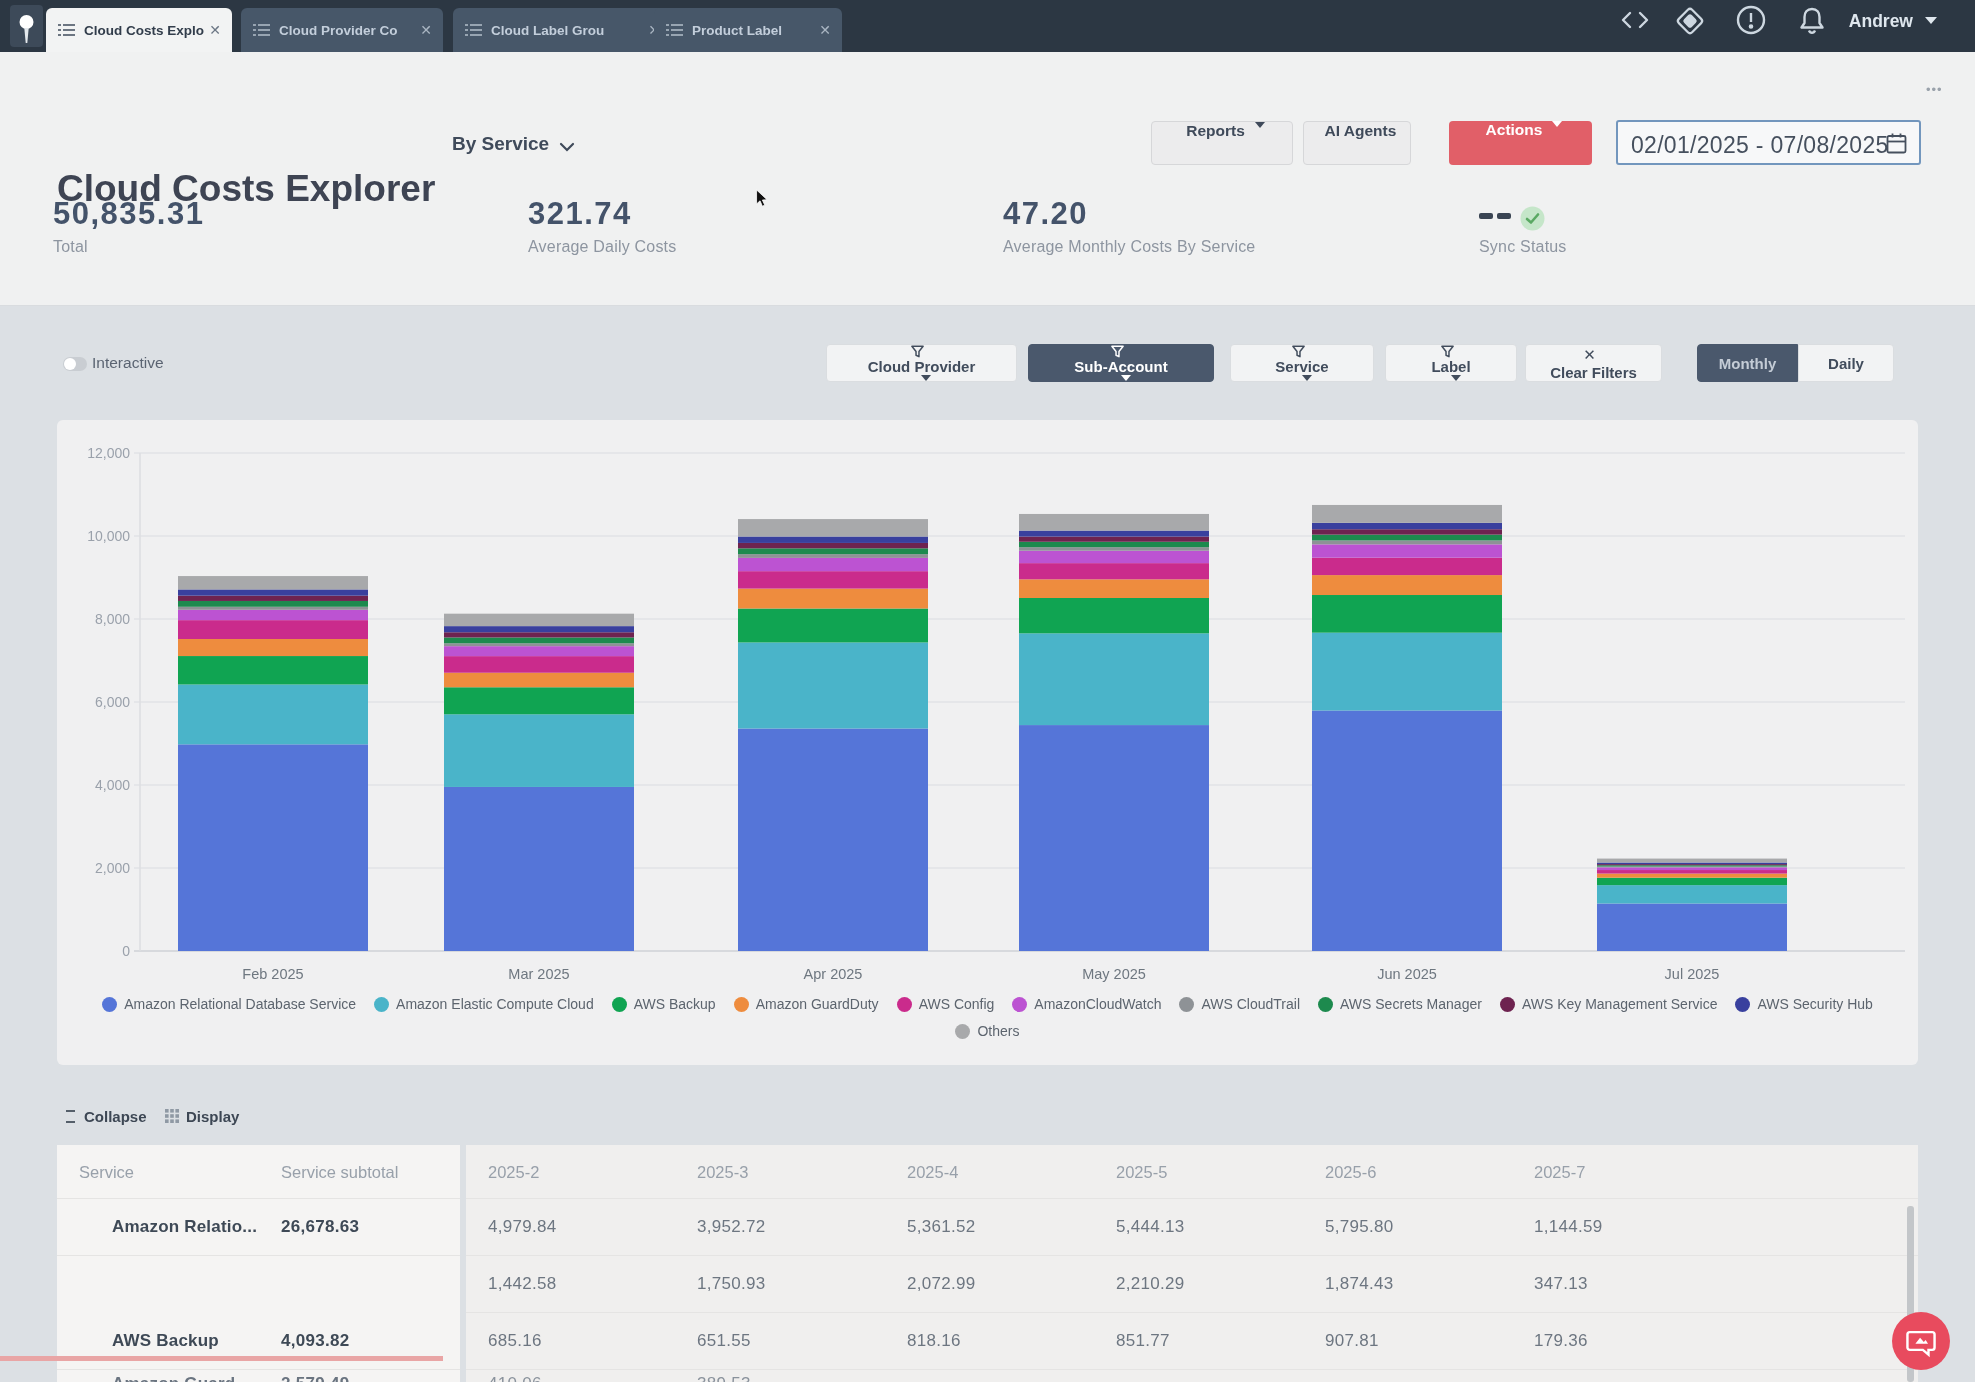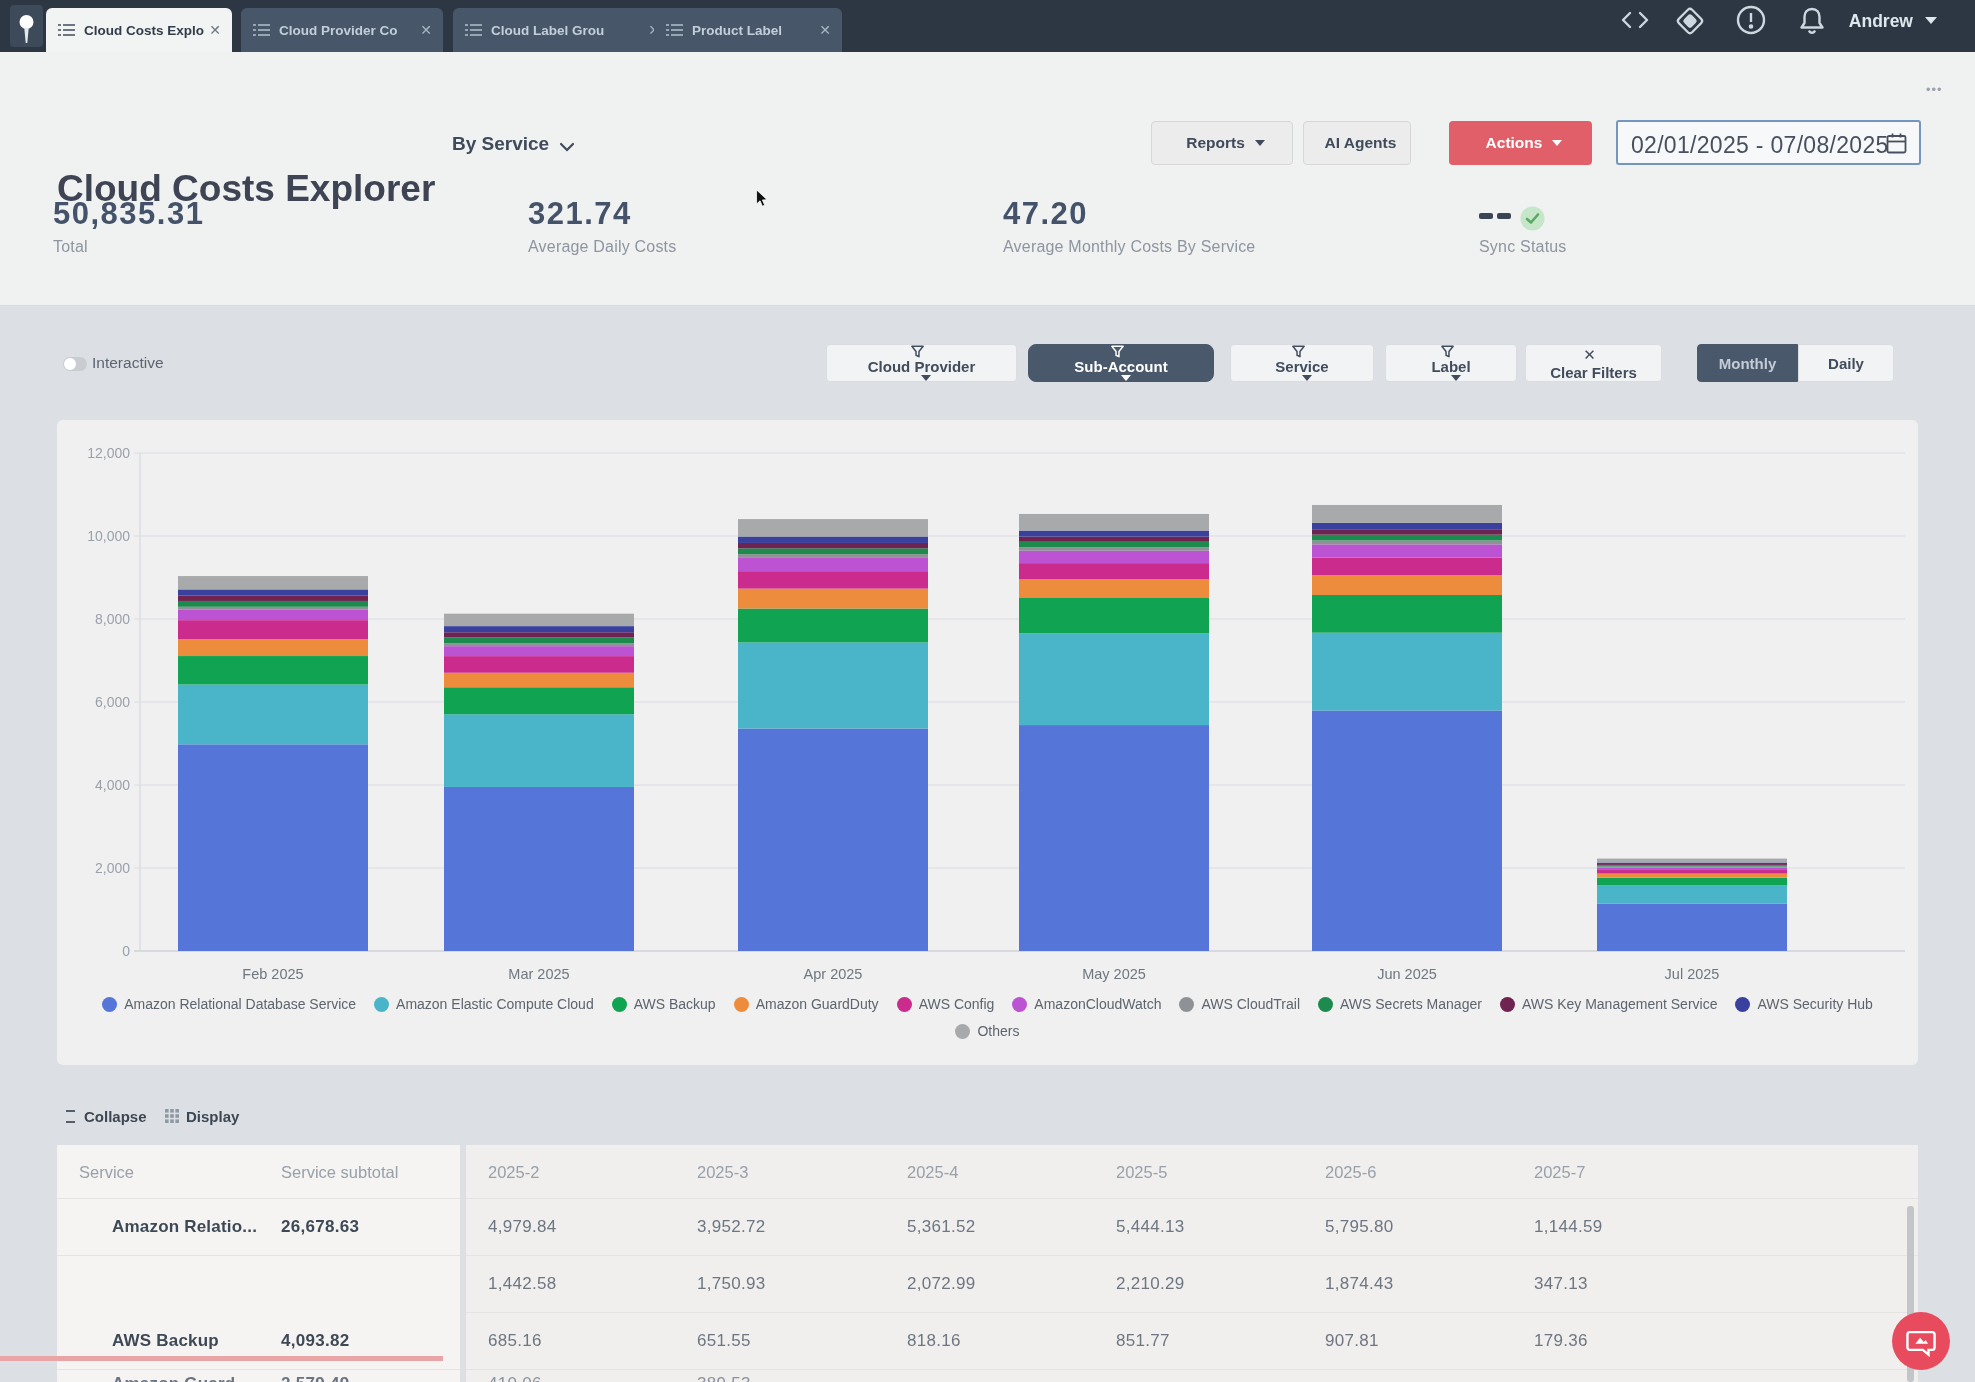--- a/index.html
+++ b/index.html
@@ -15,21 +15,21 @@
 .tab .tx { position:absolute; right:11px; font-size:14px; color:#aab6c3; font-weight:400;}
 .tab.active .tx { color:#6b7684; }
 .topicon { position:absolute; top:3px; }
 #andrew { position:absolute; right:38px; top:11px; font-size:17.5px; color:#dfe7ee; font-weight:700; }
 #andrew:after { content:""; display:inline-block; margin-left:12px; vertical-align:middle; margin-top:-3px; border-left:6px solid transparent; border-right:6px solid transparent; border-top:7px solid #dfe7ee; }
 
 #header { position:absolute; left:0; top:52px; width:1975px; height:254px; background:#f0f1f1; border-bottom:1px solid #d9dcdf; }
 #title { position:absolute; left:57px; top:68px; font-size:37px; font-weight:700; color:#3e4453; letter-spacing:0px;margin-top:48px; }
 #byservice { position:absolute; left:452px; top:81px; font-size:19px; color:#3f4a5a; font-weight:700; }
 #byservice svg { vertical-align:-2px; margin-left:10px; }
-.btn { position:absolute; top:69px; height:44px; border-radius:4px; font-size:15.5px; font-weight:700; color:#3f4a5a; display:flex; align-items:center; justify-content:center; background:#ececed; border:1px solid #d6d7d9;padding-left:7px; }
+.btn { position:absolute; top:69px; height:44px; border-radius:4px; font-size:15.5px; font-weight:700; color:#3f4a5a; display:flex; align-items:flex-start; justify-content:center; background:#ececed; border:1px solid #d6d7d9;padding-left:7px; }
 .caret { display:inline-block; margin-left:10px; border-left:5.5px solid transparent; border-right:5.5px solid transparent; border-top:6.5px solid currentColor; }
 #btn-reports { left:1151px; width:142px; }
 #btn-ai { left:1303px; width:108px; }
 #btn-actions { left:1449px; width:143px; background:#e15f68; border:none; color:#fff; }
 #datebox { position:absolute; left:1616px; top:68px; width:305px; height:45px; background:#f7f8f9; border:2px solid #7296bd; border-radius:3px; }
 #datebox .dtext { position:absolute; left:13px; top:10px; font-size:23px; color:#46505e; letter-spacing:0.3px; }
 #dots { position:absolute; left:1926px; top:30px; color:#9aa2ab; font-size:13px; letter-spacing:1px; }
 .statnum { position:absolute; top:144px; font-size:31px; font-weight:700; color:#44536a; letter-spacing:1.5px; }
 .statlab { position:absolute; top:186px; font-size:16px; color:#8d95a0; letter-spacing:0.2px; }
 
@@ -189,21 +189,21 @@
       <path d="M8 14 L12 17.5 L19 9.5" stroke="#5aa963" stroke-width="2.6" fill="none" stroke-linecap="round" stroke-linejoin="round"></path>
     </svg>
   <div class="statlab" style="left:1479px;">Sync Status</div>
 </div>
 
 <div id="toggle"></div>
 <div id="toglab">Interactive</div>
 <div class="fbtn" style="left:826px; width:191px;"><svg width="15" height="15" viewBox="0 0 15 15">
       <path d="M1 1.5 L14 1.5 L9.2 7.5 L9.2 13.5 L5.8 11.8 L5.8 7.5 Z" fill="none" stroke="#414c5c" stroke-width="1.7" stroke-linejoin="round"></path>
     </svg>Cloud Provider<span class="caret"></span></div>
-<div class="fbtn dark" style="left:1028px; width:186px;border-radius:8px;"><svg width="15" height="15" viewBox="0 0 15 15">
+<div class="fbtn dark" style="left:1028px; width:186px;"><svg width="15" height="15" viewBox="0 0 15 15">
       <path d="M1 1.5 L14 1.5 L9.2 7.5 L9.2 13.5 L5.8 11.8 L5.8 7.5 Z" fill="none" stroke="#fff" stroke-width="1.7" stroke-linejoin="round"></path>
     </svg>Sub-Account<span class="caret"></span></div>
 <div class="fbtn" style="left:1230px; width:144px;"><svg width="15" height="15" viewBox="0 0 15 15">
       <path d="M1 1.5 L14 1.5 L9.2 7.5 L9.2 13.5 L5.8 11.8 L5.8 7.5 Z" fill="none" stroke="#414c5c" stroke-width="1.7" stroke-linejoin="round"></path>
     </svg>Service<span class="caret"></span></div>
 <div class="fbtn" style="left:1385px; width:132px;"><svg width="15" height="15" viewBox="0 0 15 15">
       <path d="M1 1.5 L14 1.5 L9.2 7.5 L9.2 13.5 L5.8 11.8 L5.8 7.5 Z" fill="none" stroke="#414c5c" stroke-width="1.7" stroke-linejoin="round"></path>
     </svg>Label<span class="caret"></span></div>
 <div class="fbtn" style="left:1525px; width:137px;"><span style="font-weight:400; margin-right:8px; font-size:15px;">✕</span>Clear Filters</div>
 <div class="fbtn dark" style="left:1697px; width:101px; border-radius:4px 0 0 4px; color:#c4ccd6;">Monthly</div>

